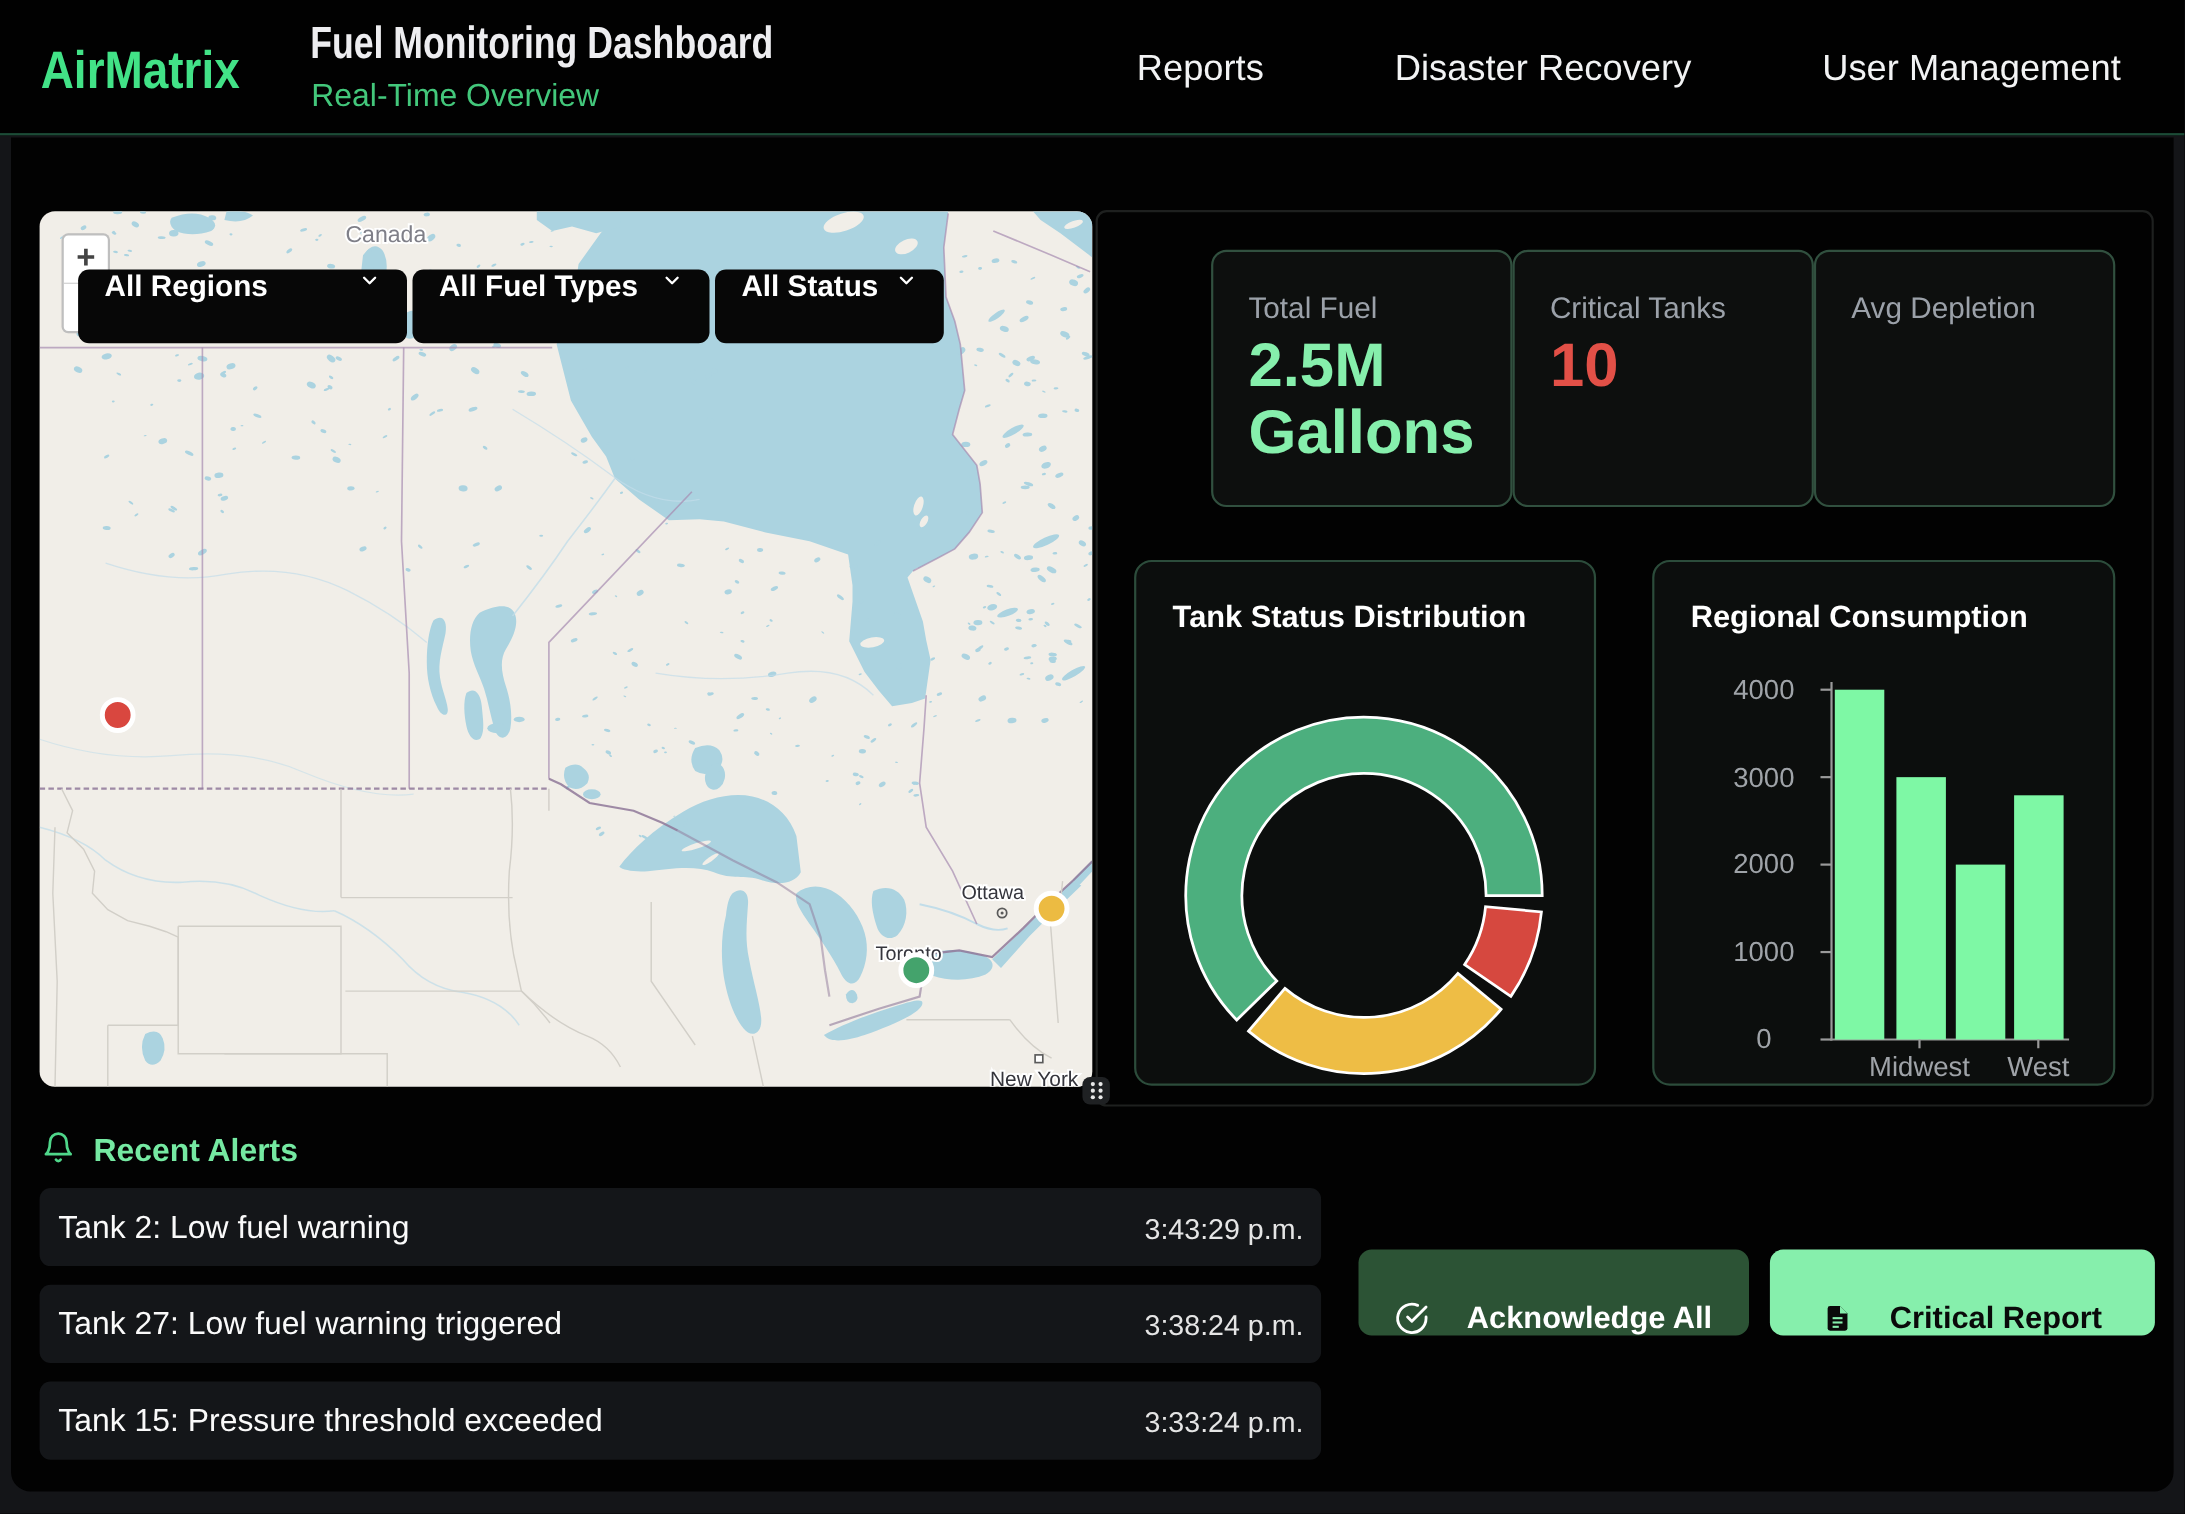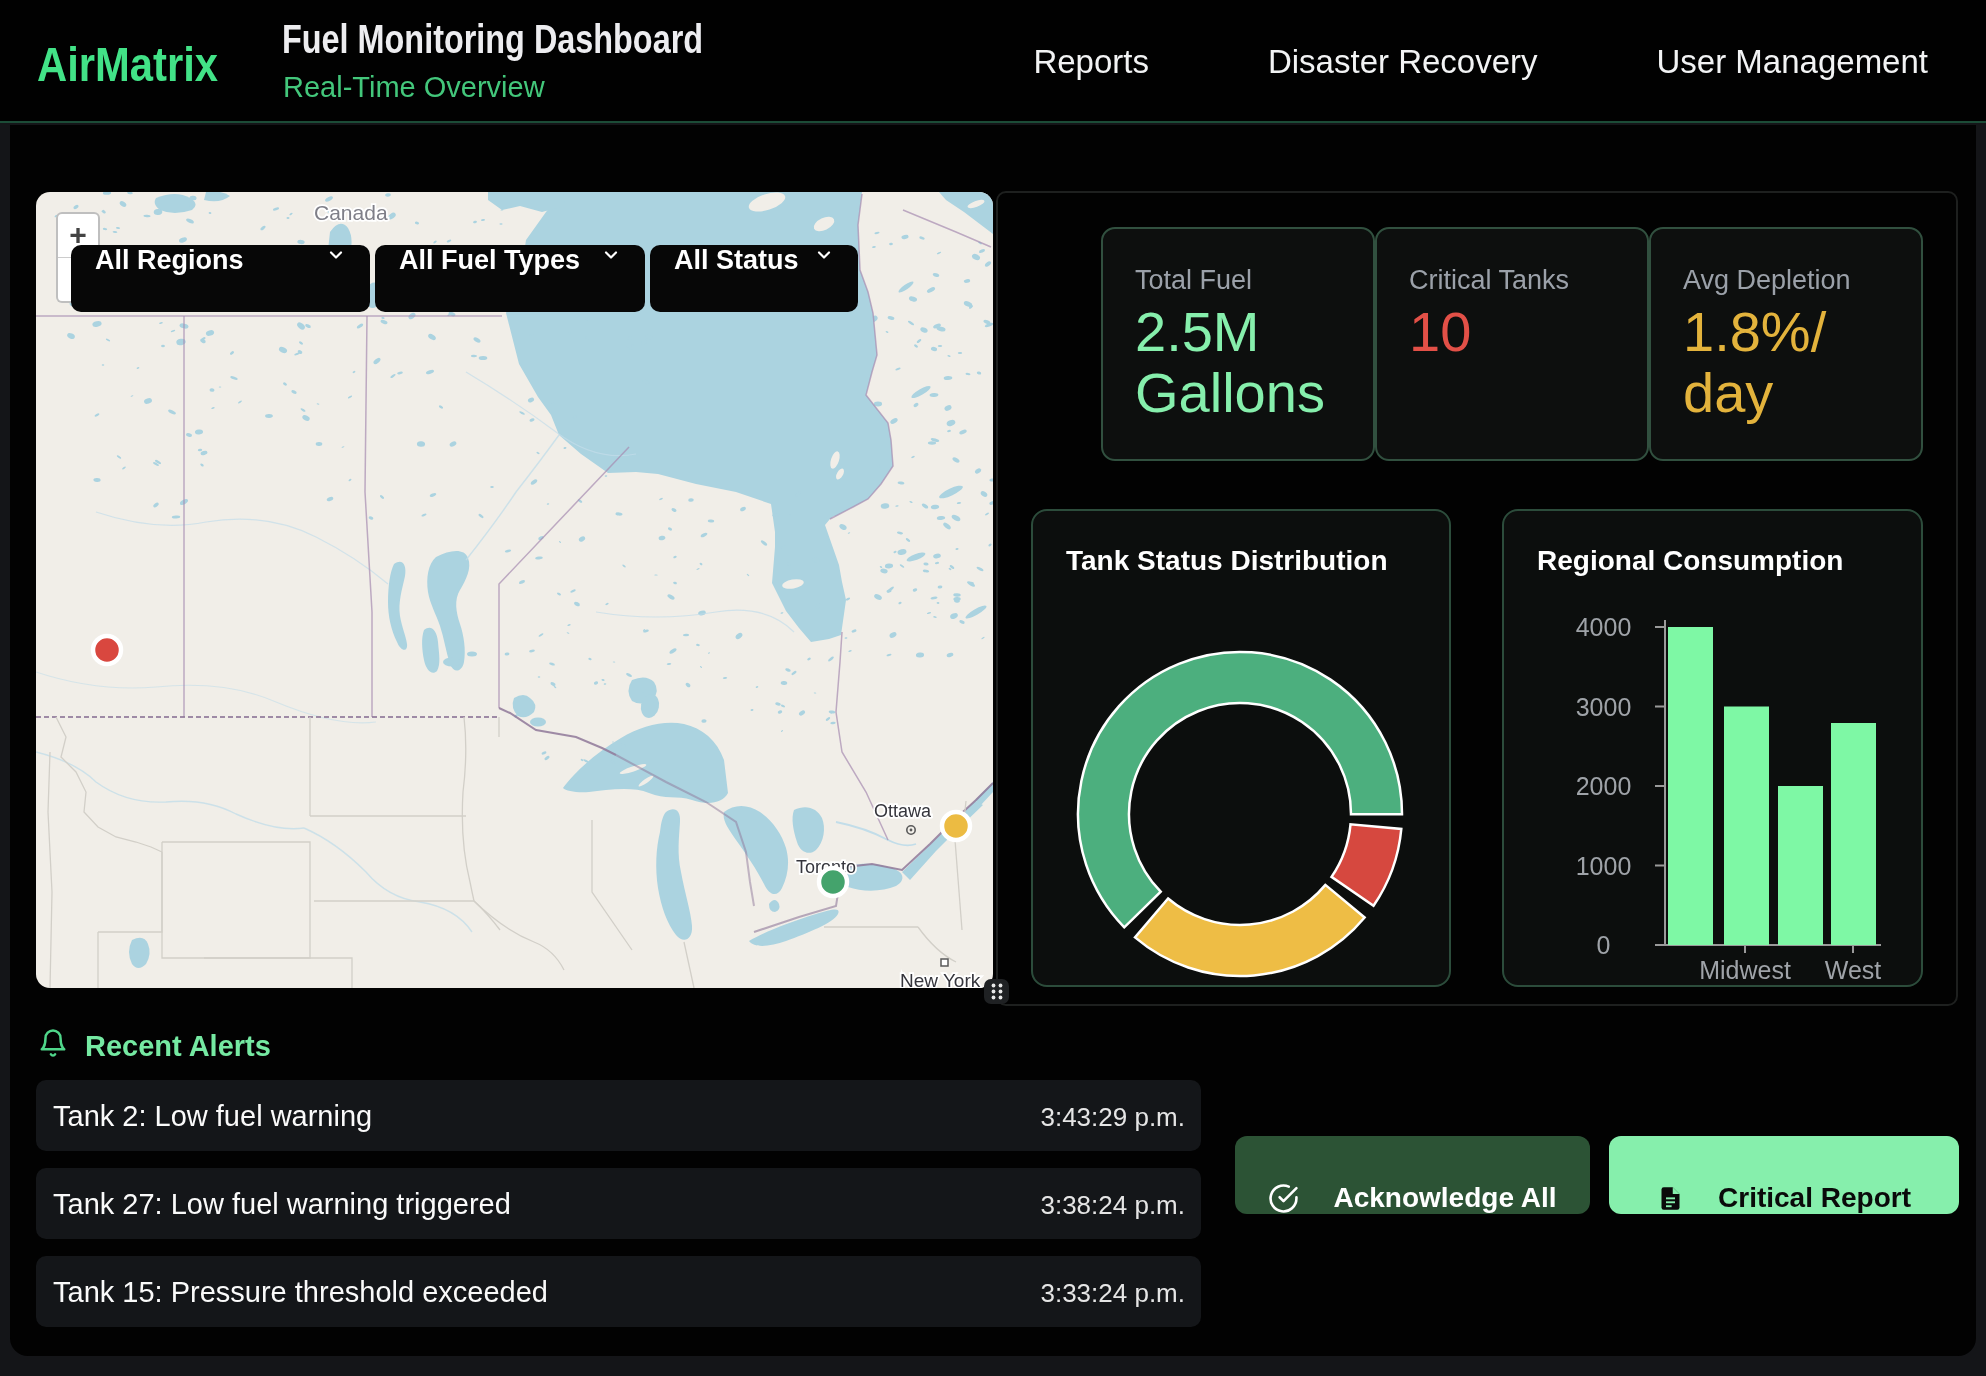--- a/index.html
+++ b/index.html
@@ -15,21 +15,21 @@
 .zoomctl{position:absolute;left:20px;top:20px;width:44px;height:91px;background:#fff;border-radius:6px;border:2px solid rgba(0,0,0,0.25)}
 .zoomctl .plus{position:absolute;left:0;top:0;width:40px;height:43px;color:#444;font-size:30px;font-weight:bold;text-align:center;line-height:42px}
 .zoomctl .sep{position:absolute;left:0;top:43px;width:40px;height:1px;background:#ccc}
 .dd{position:absolute;top:53px;height:67px;background:#070707;border-radius:10px;color:#fff;font-size:27px;font-weight:600;display:flex;align-items:flex-start;padding:0 24px}
 .dd svg{margin-left:auto}
 .grip{position:absolute;left:984px;top:979px;width:25px;height:25px;background:#1f2123;border-radius:7px;z-index:5}
 .rpanel{position:absolute;left:996px;top:191px;width:962px;height:815px;border:2px solid #1e201f;border-radius:10px}
 .statrow{position:absolute;left:1026px;top:227px;width:897px;height:234px;display:flex;justify-content:flex-end}
 .scard{width:274px;height:234px;background:#0d0f0e;border:2px solid #31503f;border-radius:14px;padding:36px 0 0 32px}
 .scard .lab{font-size:27px;color:#9ba1a9;font-weight:500}
-.scard .val{font-size:56px;font-weight:normal;line-height:61px;margin-top:5px;letter-spacing:0px}
+.scard .val{font-size:56px;font-weight:bold;line-height:61px;margin-top:5px;letter-spacing:0px}
 .ccard{position:absolute;height:478px;background:#0c0e0d;border:2px solid #27453634;border-radius:16px}
 .ccard{border:2px solid #2c4c3b}
 .ccard .ctitle{position:absolute;left:33px;top:34px;font-size:28px;font-weight:bold;color:#fff}
 .alab{position:absolute;font-size:25px;color:#9fa3a8;text-align:center}
 .bell-title{position:absolute;left:85px;top:1030px;font-size:29px;font-weight:bold;color:#75e9a2}
 .arow{position:absolute;left:36px;width:1165px;height:71px;background:#141619;border-radius:10px;color:#fafafa;font-size:29px}
 .arow .at{position:absolute;left:17px;top:20px}
 .arow .ts{position:absolute;right:16px;top:22px;font-size:26px;color:#e5e5e5;font-weight:400}
 .btn{position:absolute;height:78px;border-radius:12px;display:flex;align-items:flex-end;justify-content:center;font-size:28px;font-weight:bold}
 .ack{left:1235px;top:1136px;width:355px;background:#2c5335;color:#fff}
@@ -547,21 +547,20 @@
 <div class="scard">
       <div class="lab">Total Fuel</div>
       <div class="val" style="color:#86efac">2.5M<br>Gallons</div>
     </div>
 <div class="scard">
       <div class="lab">Critical Tanks</div>
       <div class="val" style="color:#e25047">10</div>
     </div>
 <div class="scard">
       <div class="lab">Avg Depletion</div>
-      <div class="val" style="color:#e3b33c">1.8%/<br>day</div>
     </div>
 </div>
 <div class="ccard" style="left:1031px;top:509px;width:420px">
     <div class="ctitle">Tank Status Distribution</div>
   </div>
 <div class="ccard" style="left:1502px;top:509px;width:421px">
     <div class="ctitle">Regional Consumption</div>
   </div>
 <svg class="abs" style="left:0;top:0;pointer-events:none" width="1986" height="1376">
 <path d="M 1124.3 927.3 A 162.0 162.0 0 1 1 1402.0 814.3 L 1351.0 814.2 A 111.0 111.0 0 1 0 1160.7 891.7 Z" fill="#4caf7e" stroke="#fff" stroke-width="2.5"></path>

